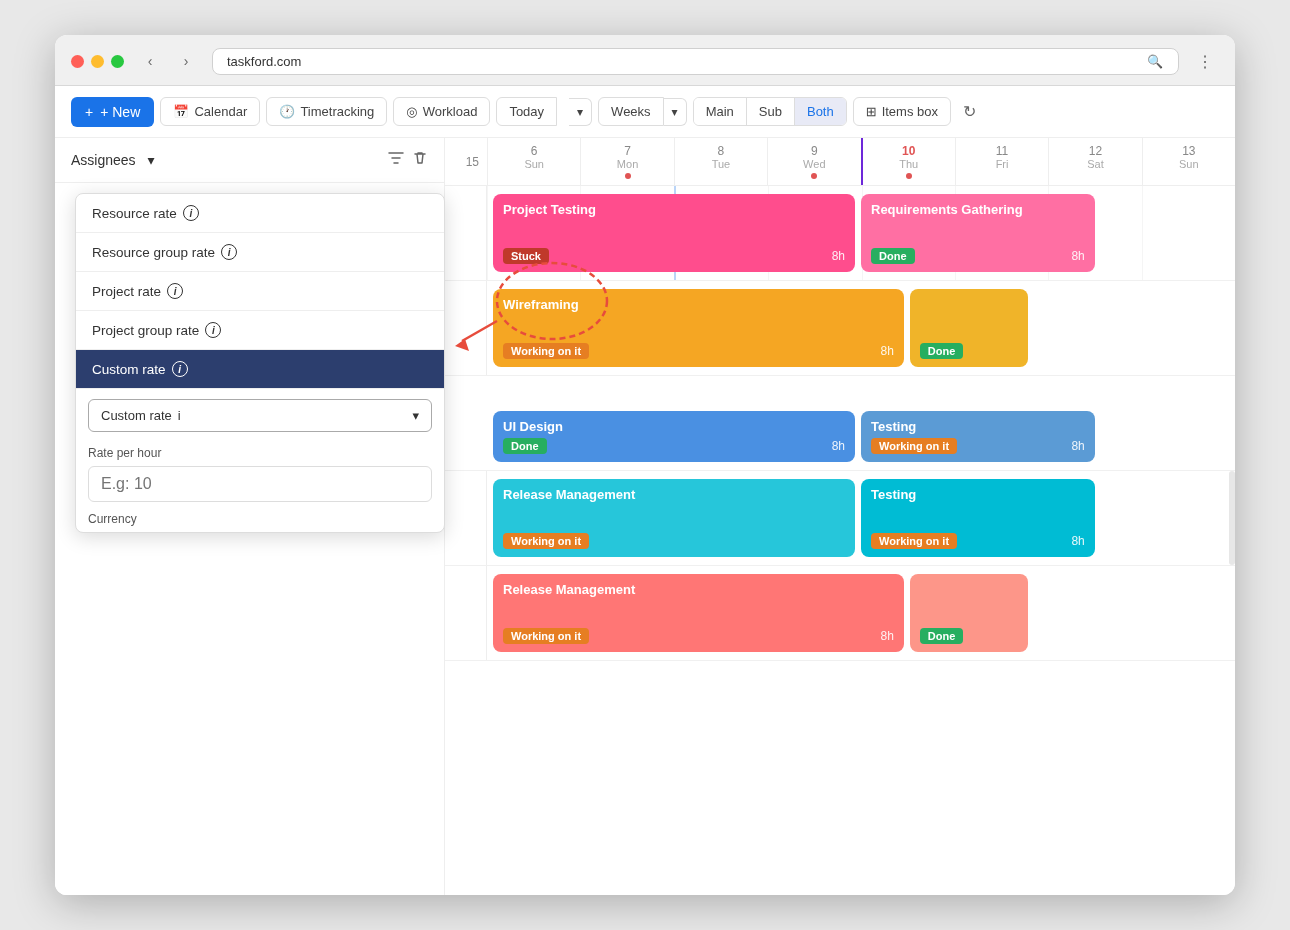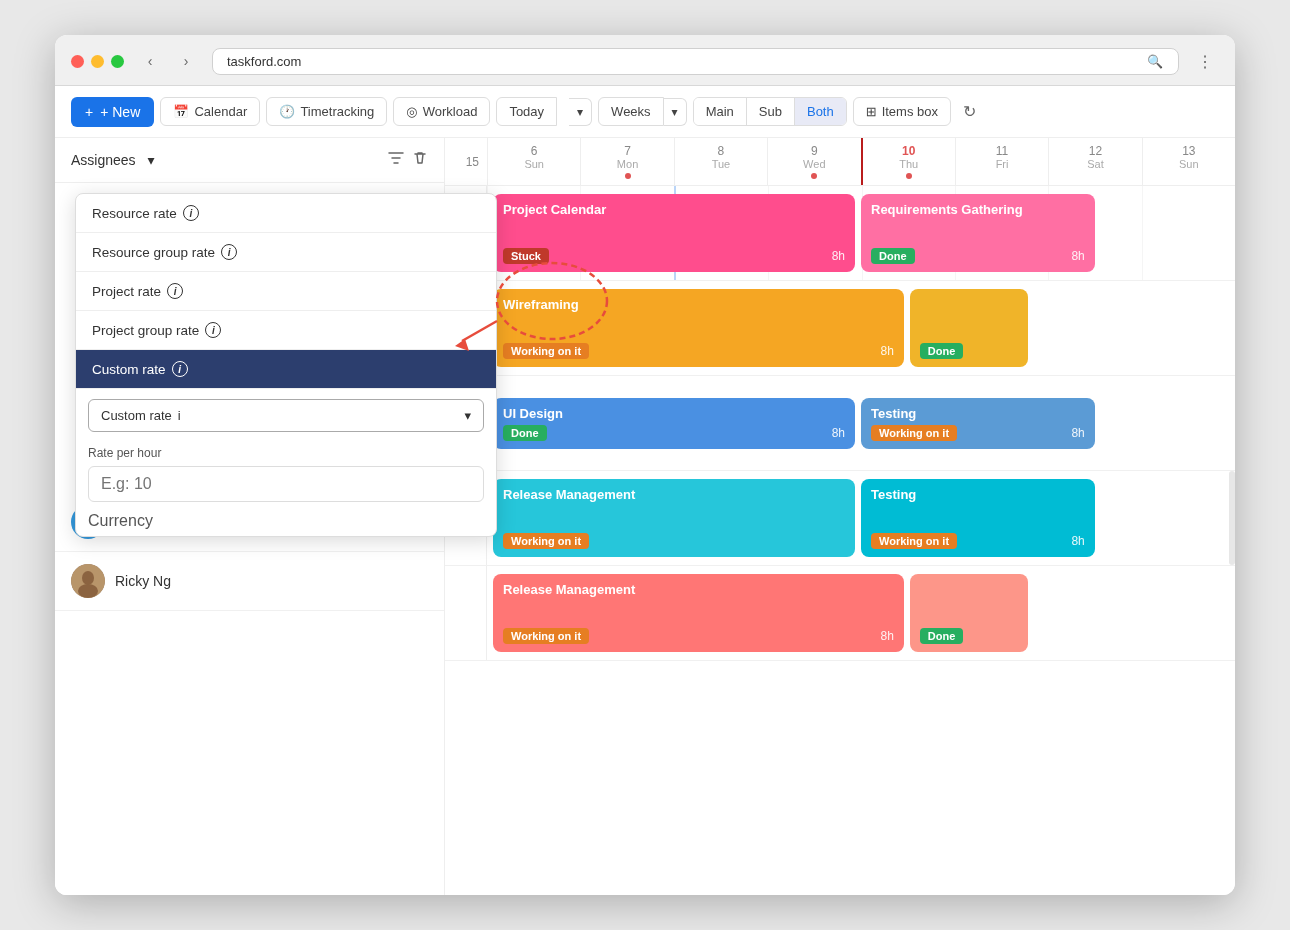--- a/index.html
+++ b/index.html
@@ -262,21 +262,21 @@
       font-size: 16px;
       cursor: pointer;
       color: #666;
     }
 
     
     .dropdown-panel {
       position: absolute;
       top: 55px;
       left: 20px;
-      width: 422px;
+      width: 370px;
       background: #fff;
       border: 1px solid #ddd;
       border-radius: 8px;
       box-shadow: 0 4px 20px rgba(0,0,0,0.15);
       z-index: 100;
       overflow: hidden;
     }
 
     .dropdown-item {
       display: flex;
@@ -326,21 +326,21 @@
     .rate-label { font-size: 12px; color: #555; padding: 4px 12px 2px; }
     .rate-input-row { padding: 4px 12px 8px; }
     .rate-input {
       width: 100%;
       border: 1px solid #ddd;
       border-radius: 6px;
       padding: 8px 12px;
       font-size: 16px;
       color: #999;
     }
-    .currency-label { font-size: 16px; color: #555; padding: 2px 12px 6px; }
+    .currency-label { font-size: 12px; color: #555; padding: 2px 12px 6px; }
 
     
     .assignees-list {
       padding: 0;
       overflow-y: auto;
     }
     .assignee-item {
       display: flex;
       align-items: center;
       gap: 10px;
@@ -569,39 +569,20 @@
               <span>▾</span>
             </div>
           </div>
           <div class="rate-label">Rate per hour</div>
           <div class="rate-input-row">
             <input class="rate-input" type="text" placeholder="E.g: 10" style="">
           </div>
           <div class="currency-label">Currency</div>
         </div>
 
-        <div class="assignees-list" style="margin-top: 310px;">
-          <div class="assignee-item">
-            <div class="avatar" style="background:#3498db">
-              <span>T</span>
-            </div>
-            <span class="assignee-name">Tam</span>
-          </div>
-          <div class="assignee-item">
-            <div class="avatar" style="background:#a0846c">
-
-              <svg width="34" height="34" viewBox="0 0 34 34">
-                <circle cx="17" cy="17" r="17" fill="#b8956a"></circle>
-                <ellipse cx="17" cy="14" rx="6" ry="7" fill="#8b6340"></ellipse>
-                <ellipse cx="17" cy="27" rx="10" ry="7" fill="#8b6340"></ellipse>
-              </svg>
-            </div>
-            <span class="assignee-name">Ricky Ng</span>
-          </div>
-        </div>
       </div>
 
       <div class="calendar-area">
 
         <div class="calendar-header" style="position:relative">
           <div style="display:flex;align-items:center;padding:6px 8px;min-width:42px;justify-content:flex-end;">
             <span style="font-size:12px;color:#888;font-weight:500">15</span>
           </div>
 
           <div class="cal-day-col">
@@ -618,21 +599,21 @@
             <div class="cal-day-num">8</div>
             <div class="cal-day-name">Tue</div>
             <div class="cal-dot cal-dot-hidden"></div>
           </div>
           <div class="cal-day-col">
             <div class="cal-day-num">9</div>
             <div class="cal-day-name">Wed</div>
             <div class="cal-dot"></div>
           </div>
 
-          <div style="display:flex;flex-direction:column;align-items:center;padding:6px 4px;border-left:2px solid #b91c1c;min-width:0;flex:1;position:relative">
+          <div style="display:flex;flex-direction:column;align-items:center;padding:6px 4px;border-left:2px solid #6d28d9;min-width:0;flex:1;position:relative">
 
             <div class="cal-day-num" style="color:#e05454;font-weight:700">10</div>
             <div class="cal-day-name">Thu</div>
             <div class="cal-dot" style="background:#e05454"></div>
           </div>
           <div class="cal-day-col">
             <div class="cal-day-num">11</div>
             <div class="cal-day-name">Fri</div>
             <div class="cal-dot cal-dot-hidden"></div>
           </div>
@@ -659,21 +640,21 @@
                 <div style="flex:1;border-left:1px solid #f5f5f5"></div>
                 <div style="flex:1;border-left:1px solid #f5f5f5;border-left:2px solid rgba(26,115,232,0.3)"></div>
                 <div style="flex:1;border-left:1px solid #f5f5f5"></div>
                 <div style="flex:1;border-left:1px solid #f5f5f5"></div>
                 <div style="flex:1;border-left:1px solid #f5f5f5"></div>
                 <div style="flex:1;border-left:1px solid #f5f5f5"></div>
                 <div style="flex:1;border-left:1px solid #f5f5f5"></div>
               </div>
 
               <div class="task-card card-pink" style="flex:4;z-index:1">
-                <div class="task-card-title">Project Calendar</div>
+                <div class="task-card-title">Project Testing</div>
                 <div class="task-card-footer">
                   <span class="task-badge badge-stuck">Stuck</span>
                   <span class="task-hours">8h</span>
                 </div>
               </div>
 
               <div class="task-card" style="flex:2.5;background:#ff6fa3;z-index:1">
                 <div class="task-card-title">Requirements Gathering</div>
                 <div class="task-card-footer">
                   <span class="task-badge badge-done">Done</span>
@@ -707,21 +688,21 @@
 
               <div class="task-card" style="flex:1;background:#f0b429;z-index:1;justify-content:flex-end">
                 <div class="task-card-footer">
                   <span class="task-badge badge-done">Done</span>
                 </div>
               </div>
               <div style="flex:2"></div>
             </div>
           </div>
 
-          <div style="display:flex;border-bottom:1px solid #f0f0f0;min-height:95px;position:relative;align-items:center">
+          <div style="display:flex;border-bottom:1px solid #f0f0f0;min-height:95px;position:relative;align-items:flex-end">
             <div style="min-width:42px;border-right:1px solid #eee"></div>
             <div style="flex:1;display:flex;padding:8px 6px;gap:6px;position:relative">
 
               <div class="task-card" style="flex:4;background:#4a90e2;z-index:1">
                 <div class="task-card-title">UI Design</div>
                 <div class="task-card-footer">
                   <span class="task-badge badge-done">Done</span>
                   <span class="task-hours">8h</span>
                 </div>
               </div>

